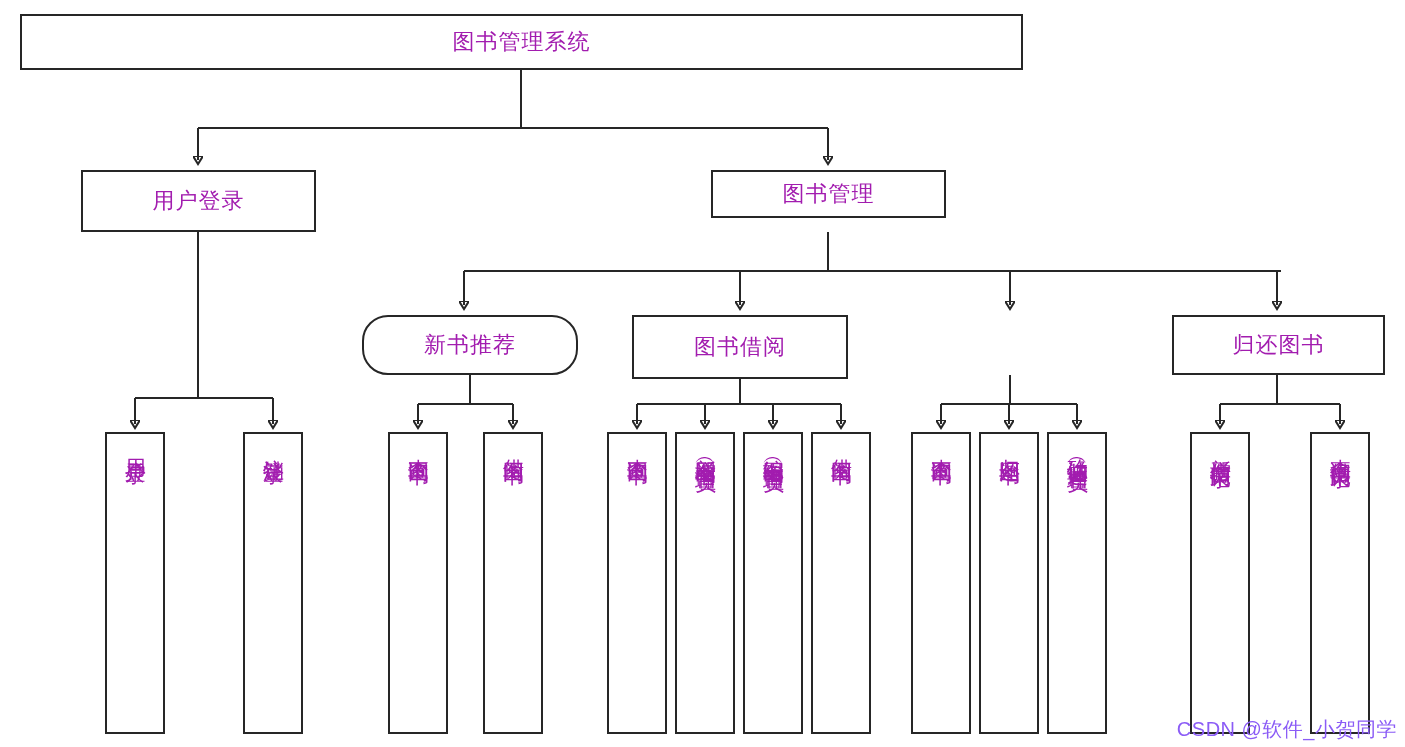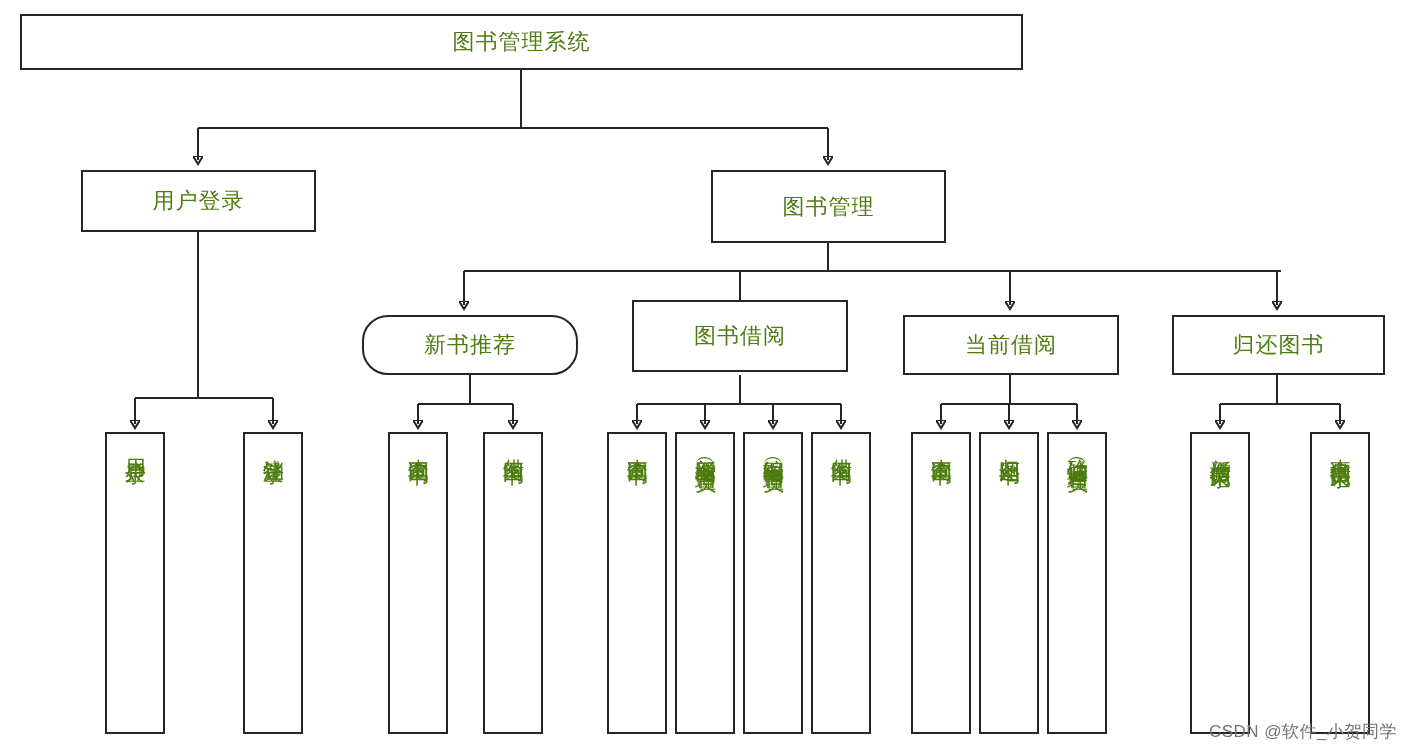--- a/index.html
+++ b/index.html
@@ -16,21 +16,21 @@
     overflow: hidden;
   }
   .node {
     position: absolute;
     box-sizing: border-box;
     border: 2px solid #262626;
     background: #ffffff;
     display: flex;
     align-items: center;
     justify-content: center;
-    color: #4d7c0f;
+    color: #a21caf;
   }
   .node.h {
     font-size: 22px;
     letter-spacing: 1px;
   }
   .node.v {
     align-items: flex-start;
     justify-content: center;
     padding-top: 8px;
   }
@@ -56,22 +56,22 @@
   }
   svg.wires line, svg.wires path {
     stroke: #262626;
     stroke-width: 2;
     fill: none;
   }
   .watermark {
     position: absolute;
     right: 8px;
     bottom: 4px;
-    font-size: 17px;
-    color: #737373;
+    font-size: 20px;
+    color: #8b5cf6;
     letter-spacing: 0.5px;
     white-space: nowrap;
   }
 </style>
 </head>
 <body>
 
 <div id="canvas">
 
   <svg class="wires" viewBox="0 0 1405 747">
@@ -122,32 +122,29 @@
     <line x1="1340" y1="404" x2="1340" y2="424" marker-end="url(#arrow)"></line>
   </svg>
 
   <div class="node h" style="left:20px; top:14px; width:1003px; height:56px;">
     <span class="label">图书管理系统</span>
   </div>
 
   <div class="node h" style="left:81px; top:170px; width:235px; height:62px;">
     <span class="label">用户登录</span>
   </div>
-  <div class="node h" style="left:711px; top:170px; width:235px; height:73px;align-items:center;">
+  <div class="node h" style="left:711px; top:170px; width:235px; height:48px;align-items:center;">
     <span class="label">图书管理</span>
   </div>
 
   <div class="node h" style="left:362px; top:315px; width:216px; height:60px;border-radius:26px;">
     <span class="label">新书推荐</span>
   </div>
-  <div class="node h" style="left:632px; top:300px; width:216px; height:72px;">
+  <div class="node h" style="left:632px; top:315px; width:216px; height:64px;">
     <span class="label">图书借阅</span>
-  </div>
-  <div class="node h" style="left:903px; top:315px; width:216px; height:60px;">
-    <span class="label">当前借阅</span>
   </div>
   <div class="node h" style="left:1172px; top:315px; width:213px; height:60px;">
     <span class="label">归还图书</span>
   </div>
 
   <div class="node v" style="left:105px; top:432px; width:60px; height:302px;">
     <span class="vtext">用户登录</span>
   </div>
   <div class="node v" style="left:243px; top:432px; width:60px; height:302px;">
     <span class="vtext">注销登录</span>

